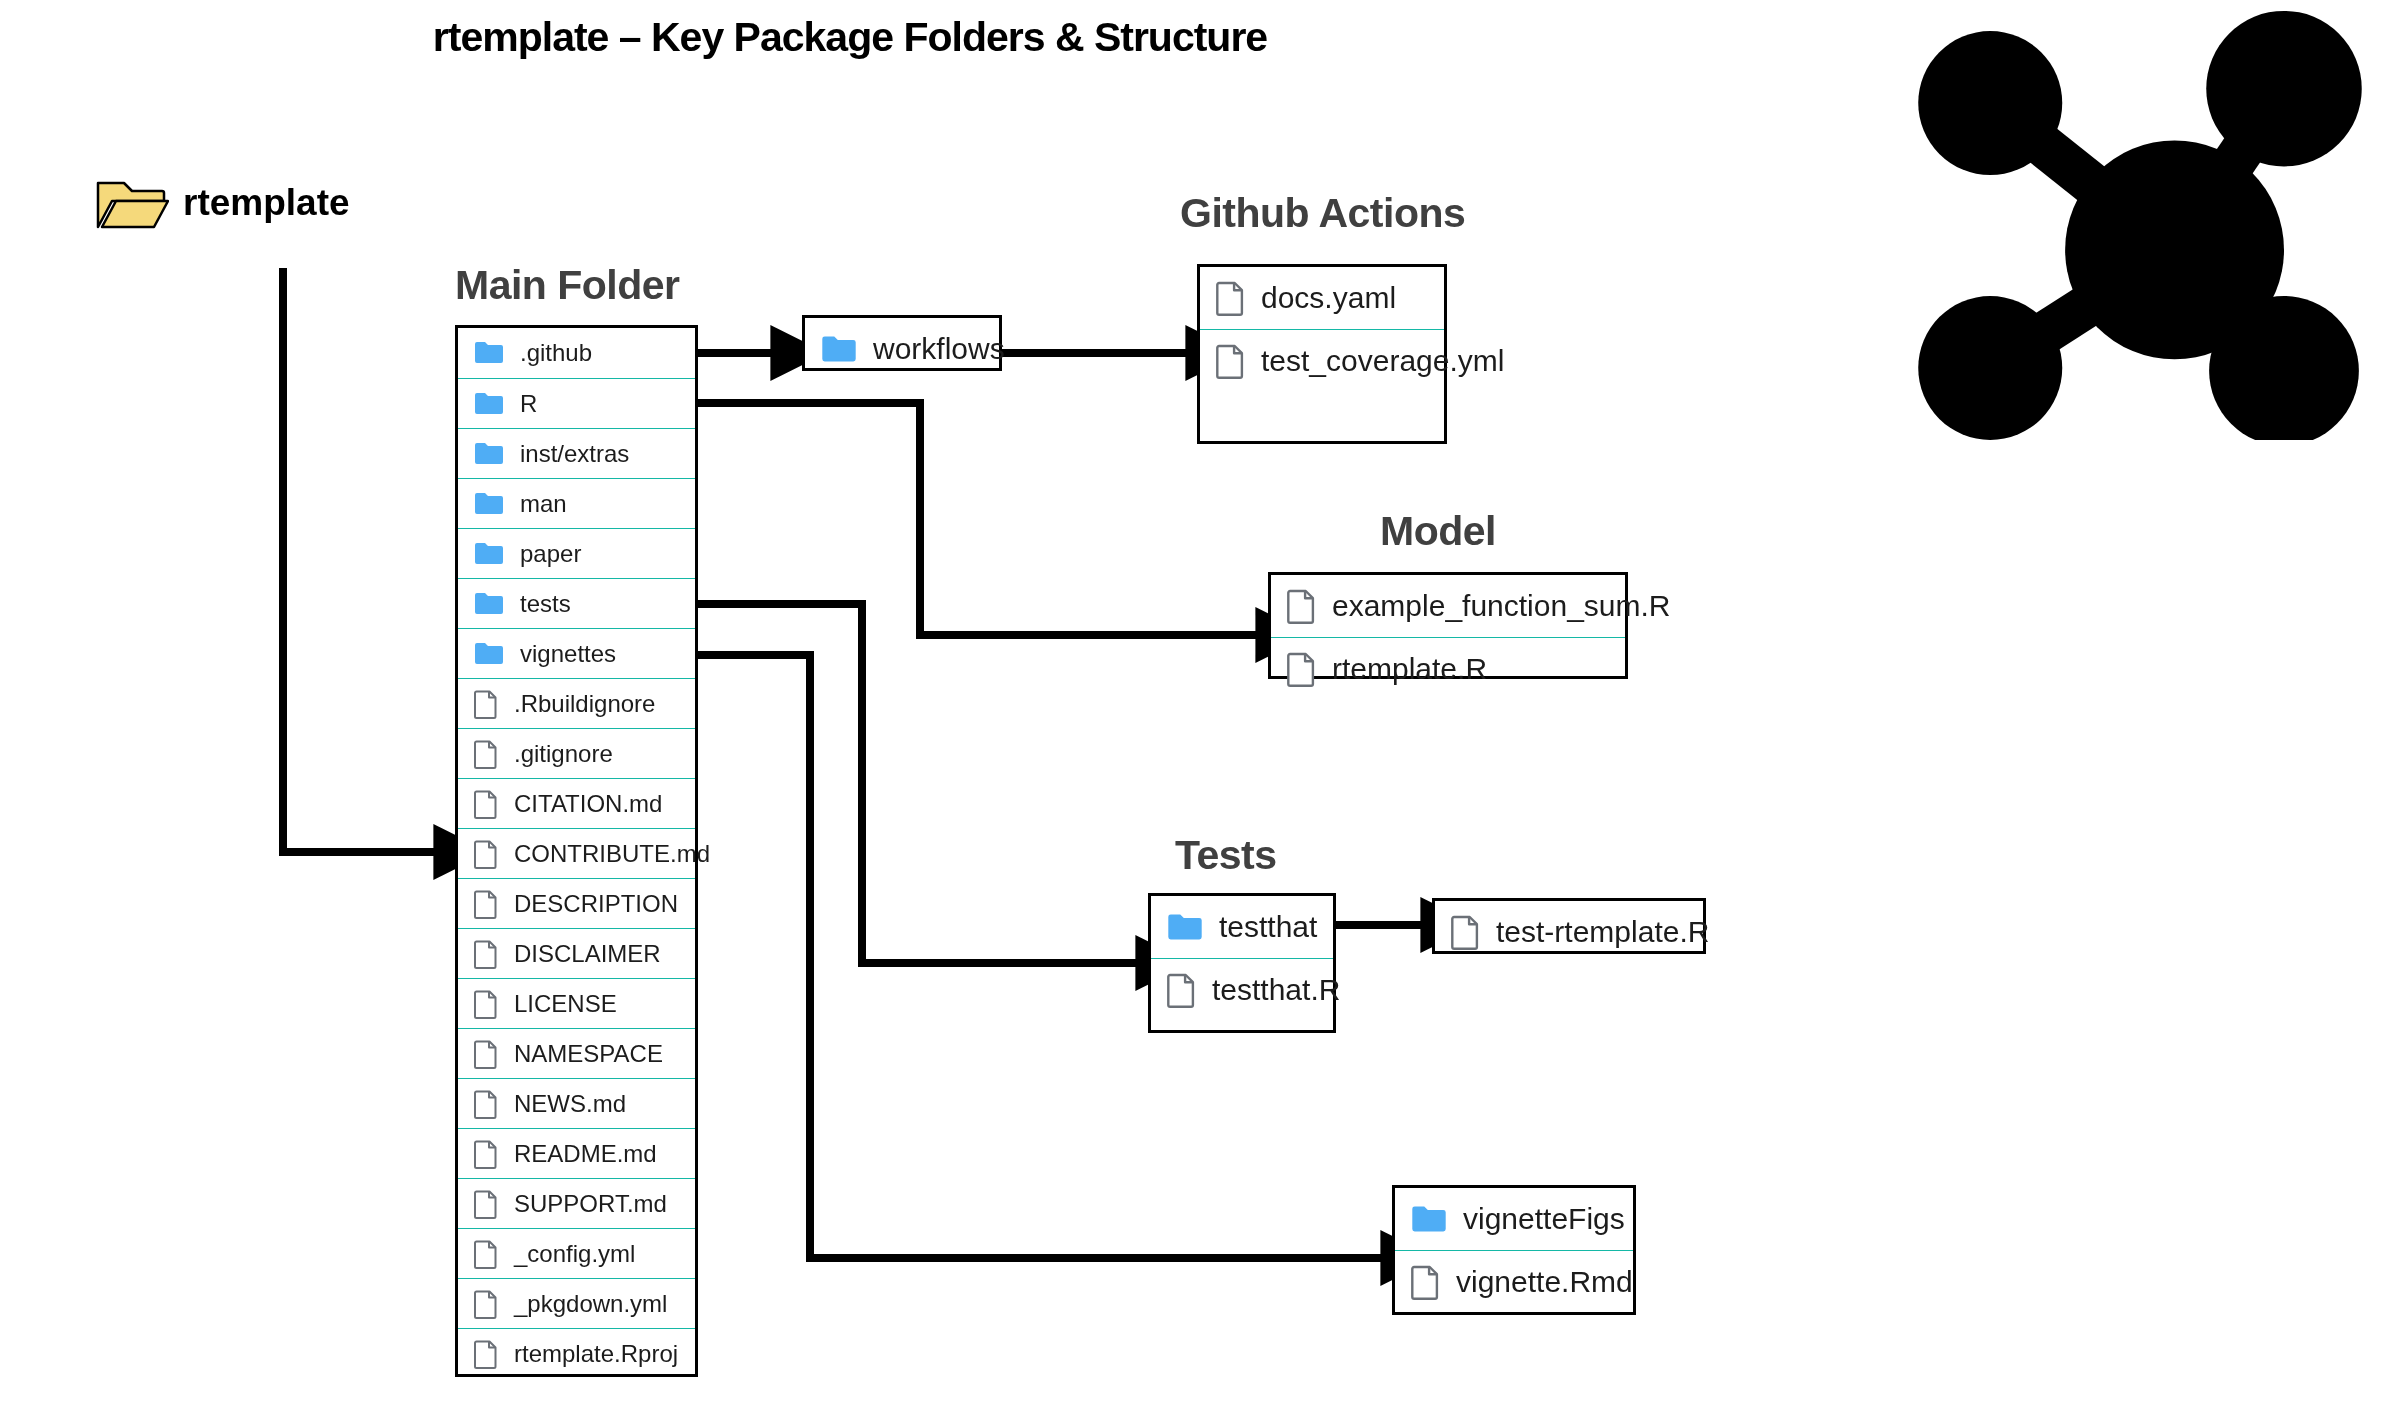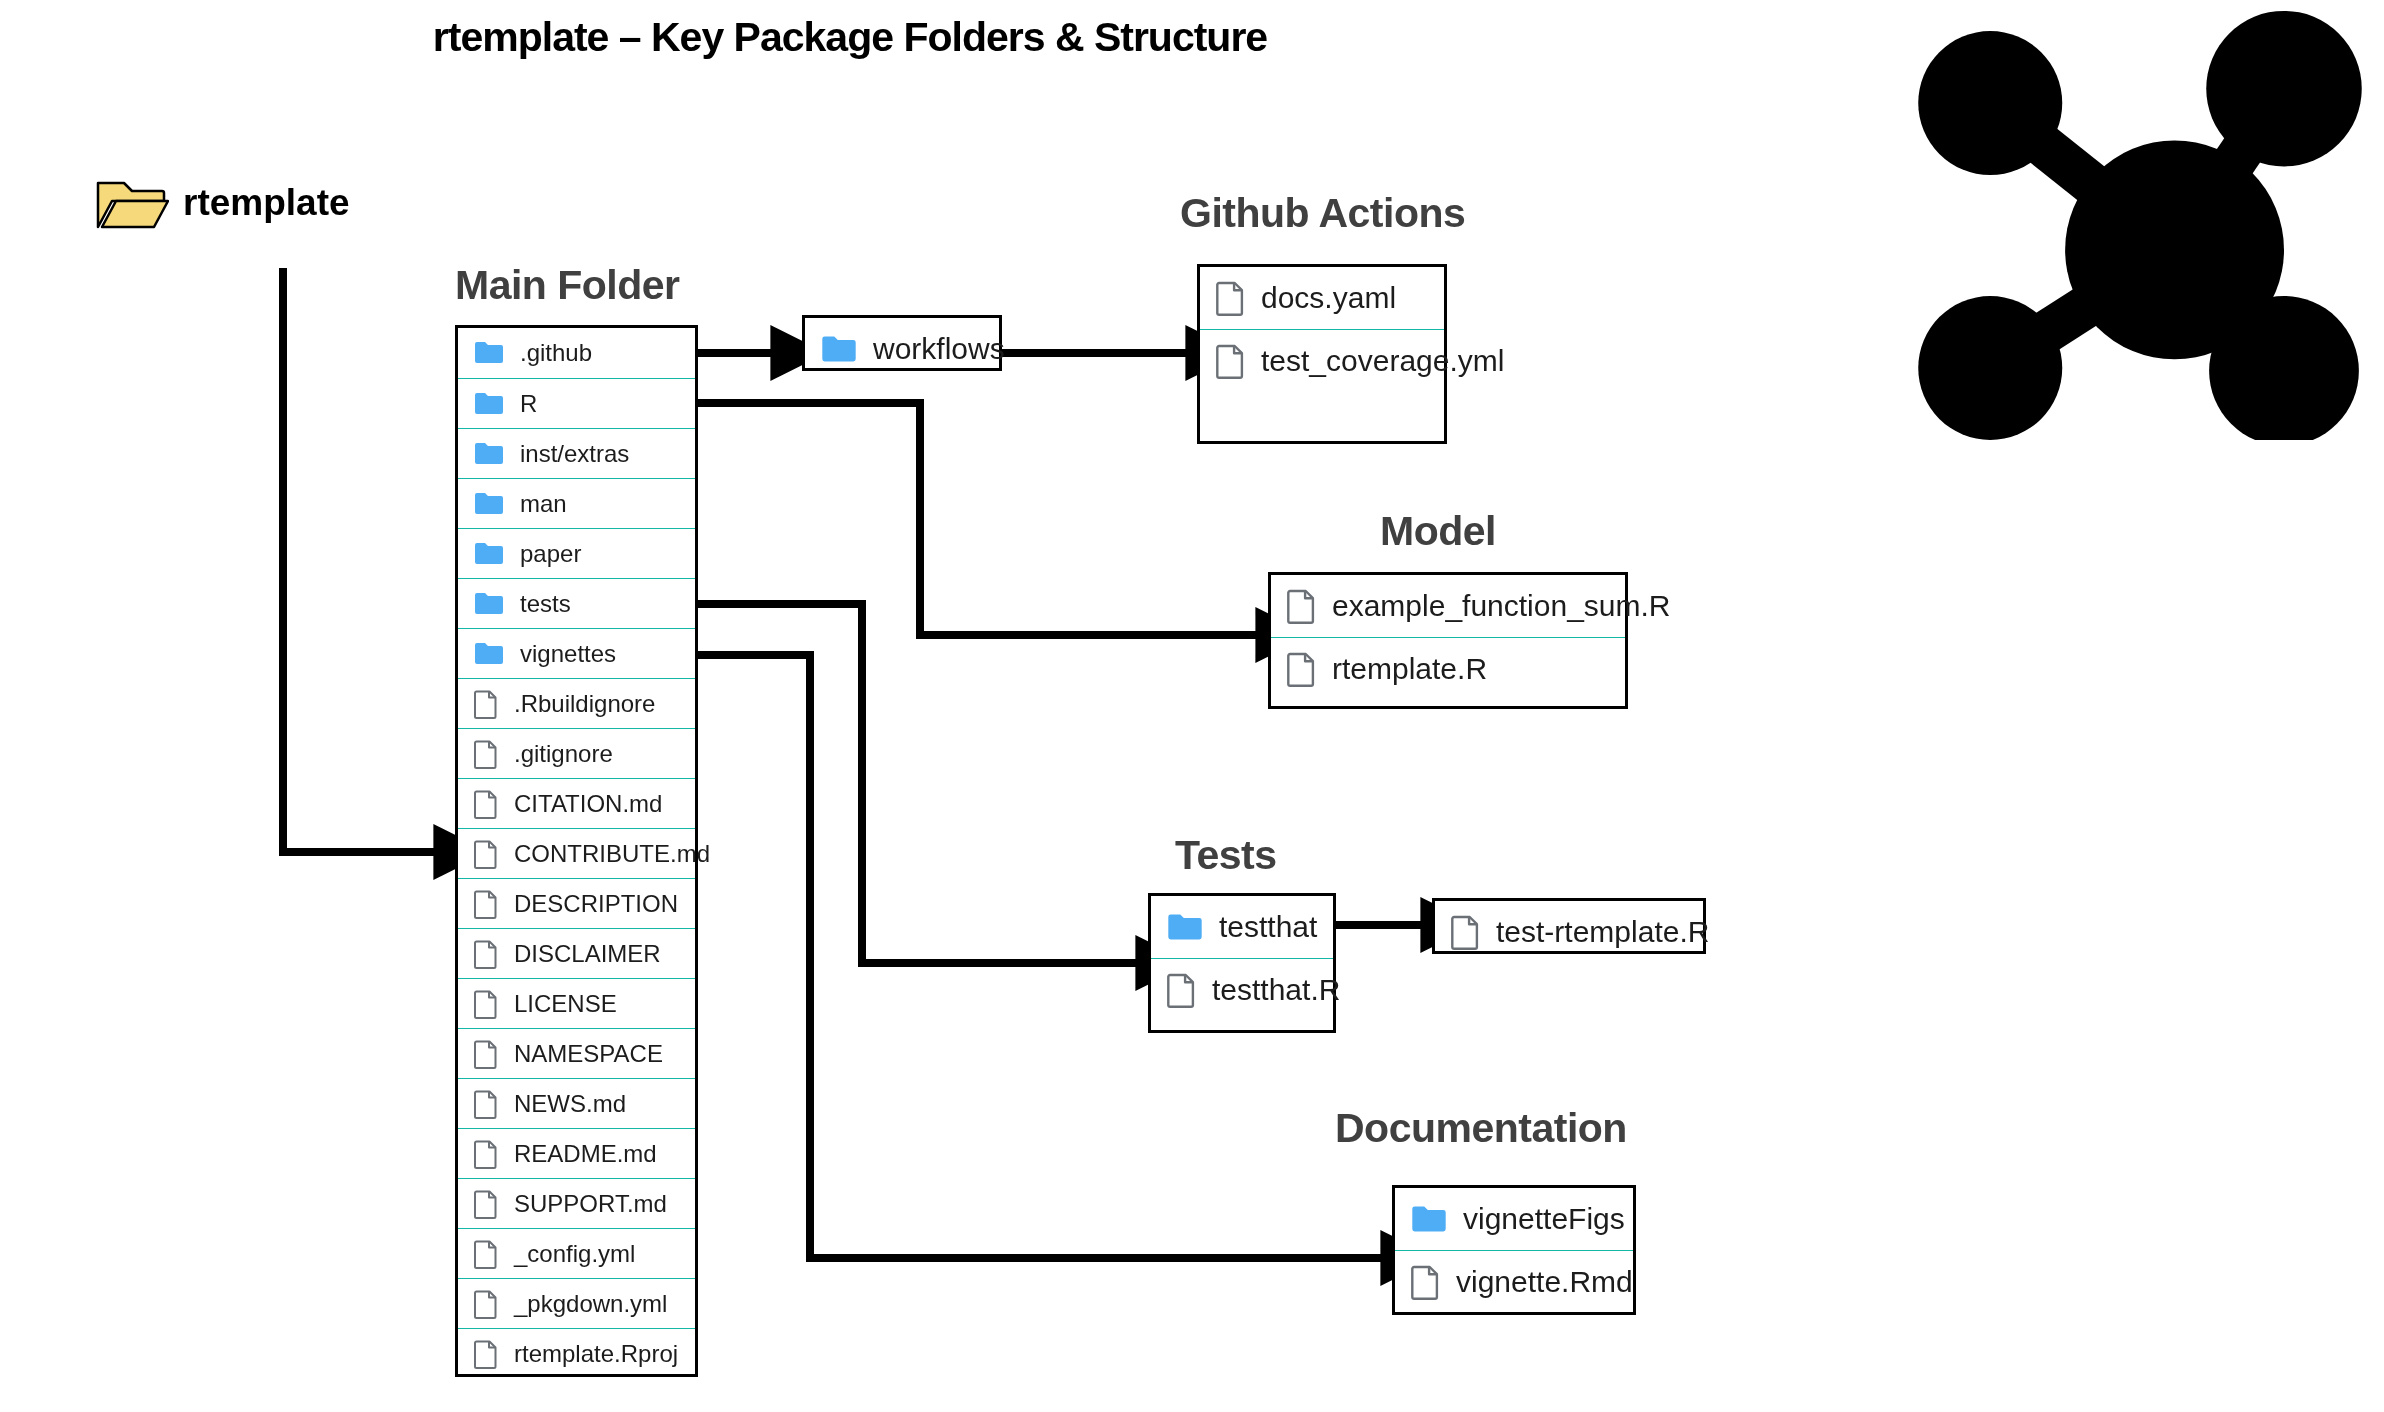--- a/index.html
+++ b/index.html
@@ -92,21 +92,20 @@
       <path d="M3,8 h26 l8,8 h30 a2,2 0 0 1 2,2 v8 h-52 l-14,26 z" fill="#F5D97B" stroke="#000" stroke-width="2.5" stroke-linejoin="round"></path>
       <path d="M7,52 l14,-26 h52 l-14,26 z" fill="#F5D97B" stroke="#000" stroke-width="2.5" stroke-linejoin="round"></path>
     </svg>
     <span class="root-label">rtemplate</span>
   </div>
 
   <div class="section-heading" style="left:455px;top:262px">Main Folder</div>
   <div class="section-heading" style="left:1180px;top:190px">Github Actions</div>
   <div class="section-heading" style="left:1380px;top:508px">Model</div>
   <div class="section-heading" style="left:1175px;top:832px">Tests</div>
-  <div class="section-heading" style="left:1335px;top:1105px">Documentation</div>
 
   <div class="explorer" id="main-list" style="left:455px;top:325px;width:243px;height:1052px">
       <div class="exp-row">
         <svg class="ico" viewBox="0 0 30 26">
           <path d="M1,4 a2,2 0 0 1 2,-2 h8 l3,3 h13 a2,2 0 0 1 2,2 v14 a2,2 0 0 1 -2,2 h-24 a2,2 0 0 1 -2,-2 z" fill="#4FADF5"></path>
         </svg>
         <span class="label">.github</span>
       </div>
       <div class="exp-row">
         <svg class="ico" viewBox="0 0 30 26">
@@ -263,21 +262,21 @@
       </div>
       <div class="exp-row big">
         <svg class="ico-file lg" viewBox="0 0 24 30">
           <path d="M2.5,2.5 h13 l6,6 v19 a1.5,1.5 0 0 1 -1.5,1.5 h-17.5 a1.5,1.5 0 0 1 -1.5,-1.5 v-23.5 a1.5,1.5 0 0 1 1.5,-1.5 z" fill="#fff" stroke="#6b7077" stroke-width="2" stroke-linejoin="round"></path>
           <path d="M15,2.5 v6 h6" fill="none" stroke="#6b7077" stroke-width="2" stroke-linejoin="round"></path>
         </svg>
         <span class="label">test_coverage.yml</span>
       </div>
     </div>
 
-  <div class="explorer" id="model-list" style="left:1268px;top:572px;width:360px;height:137px">
+  <div class="explorer" id="model-list" style="left:1268px;top:572px;width:360px;height:107px">
       <div class="exp-row big">
         <svg class="ico-file lg" viewBox="0 0 24 30">
           <path d="M2.5,2.5 h13 l6,6 v19 a1.5,1.5 0 0 1 -1.5,1.5 h-17.5 a1.5,1.5 0 0 1 -1.5,-1.5 v-23.5 a1.5,1.5 0 0 1 1.5,-1.5 z" fill="#fff" stroke="#6b7077" stroke-width="2" stroke-linejoin="round"></path>
           <path d="M15,2.5 v6 h6" fill="none" stroke="#6b7077" stroke-width="2" stroke-linejoin="round"></path>
         </svg>
         <span class="label">example_function_sum.R</span>
       </div>
       <div class="exp-row big">
         <svg class="ico-file lg" viewBox="0 0 24 30">
           <path d="M2.5,2.5 h13 l6,6 v19 a1.5,1.5 0 0 1 -1.5,1.5 h-17.5 a1.5,1.5 0 0 1 -1.5,-1.5 v-23.5 a1.5,1.5 0 0 1 1.5,-1.5 z" fill="#fff" stroke="#6b7077" stroke-width="2" stroke-linejoin="round"></path>

